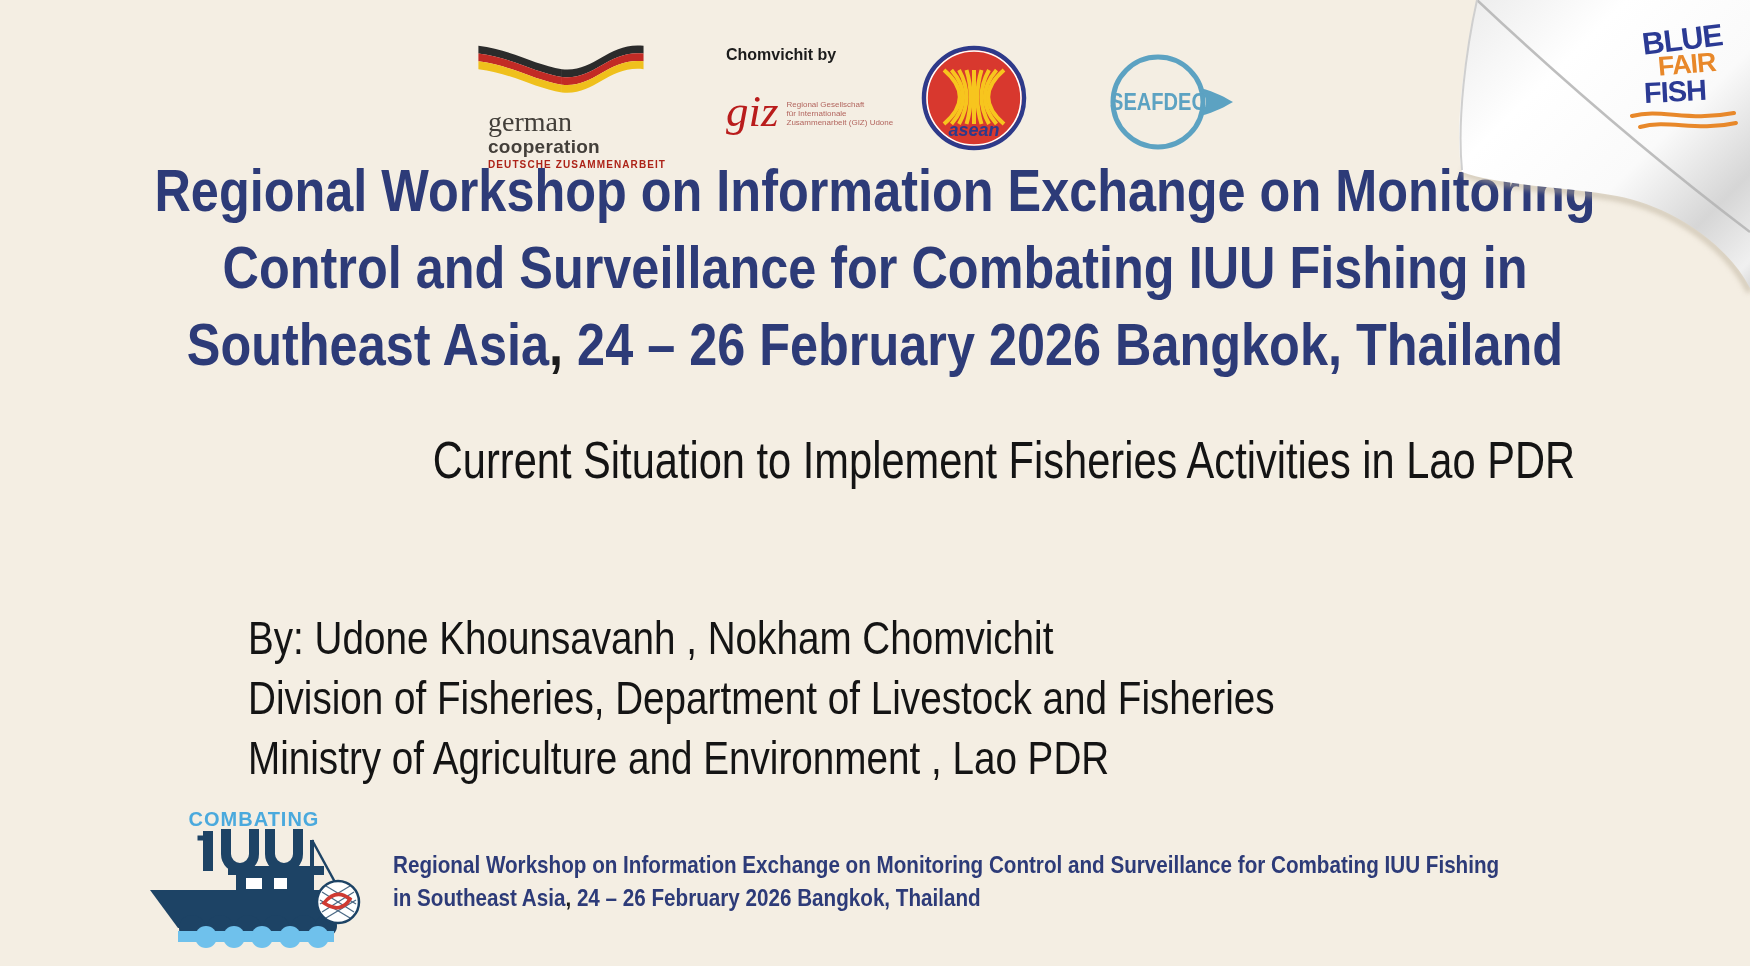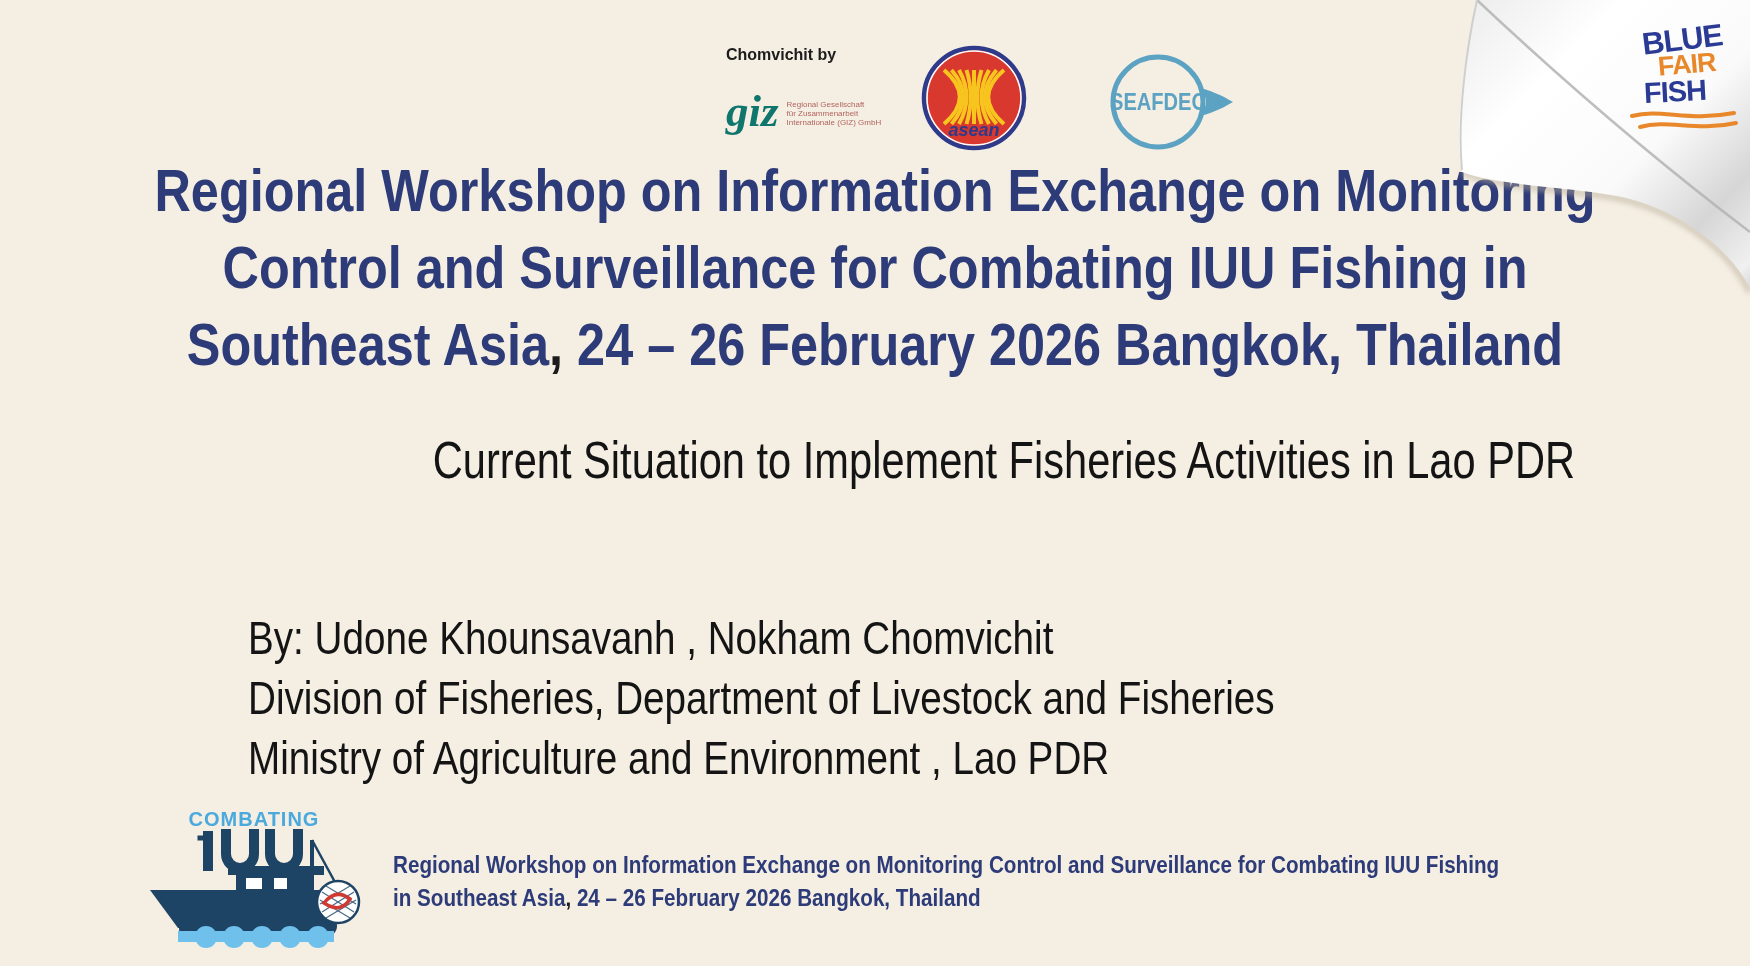--- a/index.html
+++ b/index.html
@@ -10,21 +10,21 @@
   }
   
   .german-logo{position:absolute;left:470px;top:40px;width:200px;}
   .german-text{margin-left:18px;margin-top:-4px;line-height:1.02;}
   .german-word{font-family:"Liberation Serif",serif;font-size:28px;color:#433f3a;}
   .coop-word{font-size:19px;font-weight:bold;color:#433f3a;letter-spacing:.3px;}
   .german-sub{font-size:10px;font-weight:bold;color:#ad2318;letter-spacing:1.1px;margin-top:4px;}
   .giz-block{position:absolute;left:726px;top:46px;width:190px;}
   .implemented-by{font-size:16px;color:#1c1c1c;font-weight:bold;}
   .giz-row{display:flex;align-items:flex-start;margin-top:28px;}
-  .giz-word{font-size:45px;line-height:38px;font-weight:bold;font-style:italic;color:#0f766e;font-family:"Liberation Serif",serif;}
+  .giz-word{font-size:45px;line-height:38px;font-weight:normal;font-style:italic;color:#b91c1c;font-family:"Liberation Serif",serif;}
   .giz-sub{margin-left:8px;margin-top:8px;font-size:8px;line-height:9px;color:#b2655e;}
   .asean-logo{position:absolute;left:920px;top:44px;font-style:italic;}
   .seafdec-logo{position:absolute;left:1100px;top:50px;}
   
   .curl{position:absolute;left:1440px;top:0;z-index:5;}
   .bff{position:absolute;left:1642px;top:26px;z-index:6;line-height:.88;font-weight:bold;letter-spacing:-1px;}
   .bff div{white-space:pre;}
   .bff-blue{color:#2b3a94;font-size:31px;transform:rotate(-7deg);}
   .bff-fair{color:#e8882a;font-size:27px;transform:rotate(-5deg);margin-left:16px;}
   .bff-fish{color:#2b3a94;font-size:29px;transform:rotate(-3deg);margin-left:2px;margin-top:2px;}
@@ -45,29 +45,44 @@
   .footer{position:absolute;left:393px;top:848px;font-size:24px;font-weight:bold;color:#2d3b78;
           transform:scaleX(.86);transform-origin:left top;}
   .footer div{height:33px;line-height:33px;white-space:pre;}
   .iuu-logo{position:absolute;left:142px;top:804px;}
 </style>
 </head>
 <body>
 
 <div id="slide">
 
+  <div class="german-logo">
+    <svg width="180" height="68" viewBox="0 0 180 70">
+      <path d="M 6,6  C 40,10 65,26 92,30 L 92,38 C 65,34 40,18 6,14 Z" fill="#2b2b2b"></path>
+      <path d="M 6,14 C 40,18 65,34 92,38 L 92,46 C 65,42 40,26 6,22 Z" fill="#c22b25"></path>
+      <path d="M 6,22 C 40,26 65,42 92,46 L 92,54 C 65,50 40,34 6,30 Z" fill="#efc01c"></path>
+      <path d="M 92,30 C 125,34 140,2 176,6  L 176,14 C 140,10 125,42 92,38 Z" fill="#2b2b2b"></path>
+      <path d="M 92,38 C 125,42 140,10 176,14 L 176,22 C 140,18 125,50 92,46 Z" fill="#c22b25"></path>
+      <path d="M 92,46 C 125,50 140,18 176,22 L 176,30 C 140,26 125,58 92,54 Z" fill="#efc01c"></path>
+    </svg>
+    <div class="german-text">
+      <div class="german-word">german</div>
+      <div class="coop-word">cooperation</div>
+      <div class="german-sub">DEUTSCHE ZUSAMMENARBEIT</div>
+    </div>
+  </div>
 
   <div class="giz-block">
     <div class="implemented-by">Chomvichit by</div>
     <div class="giz-row">
       <div class="giz-word">giz</div>
       <div class="giz-sub">
         <div>Regional Gesellschaft</div>
-        <div>für Zusammenarbeit</div>
-        <div>Internationale (GIZ) GmbH</div>
+        <div>für Internationale</div>
+        <div>Zusammenarbeit (GIZ) Udone</div>
       </div>
     </div>
   </div>
 
   <div class="asean-logo">
     <svg width="108" height="108" viewBox="0 0 108 108">
       <circle cx="54" cy="54" r="50" fill="#d8382e" stroke="#2e3a8a" stroke-width="4.5"></circle>
       <circle cx="54" cy="54" r="47" fill="none" stroke="#ffffff" stroke-width="1.6"></circle>
       <g stroke="#f7c51e" stroke-width="4" fill="none">
         <path d="M 24,26 C 45,44 45,62 24,80"></path>

